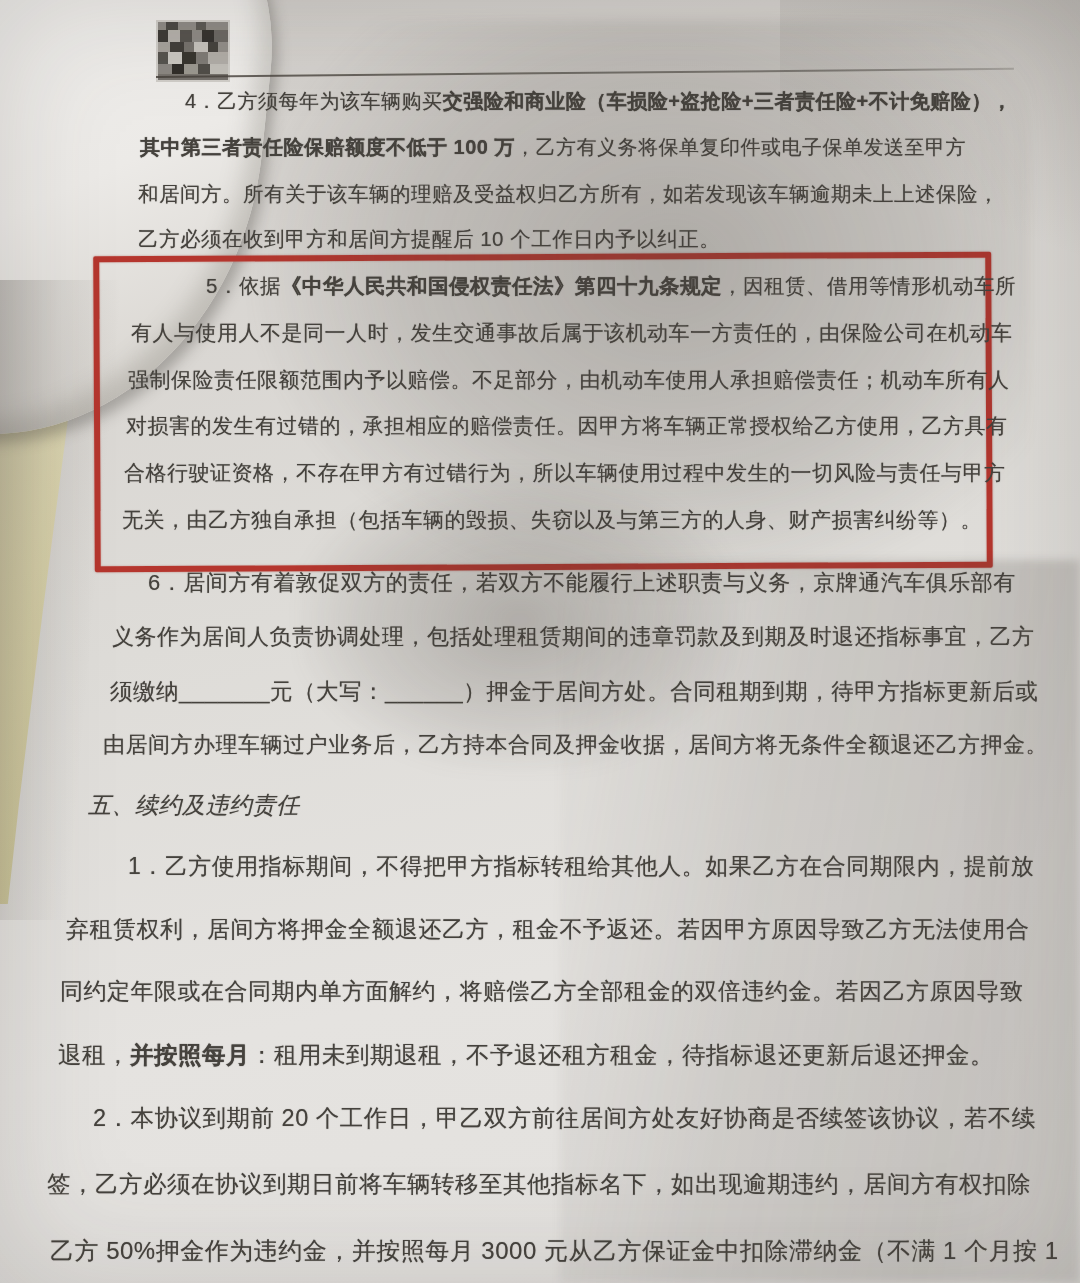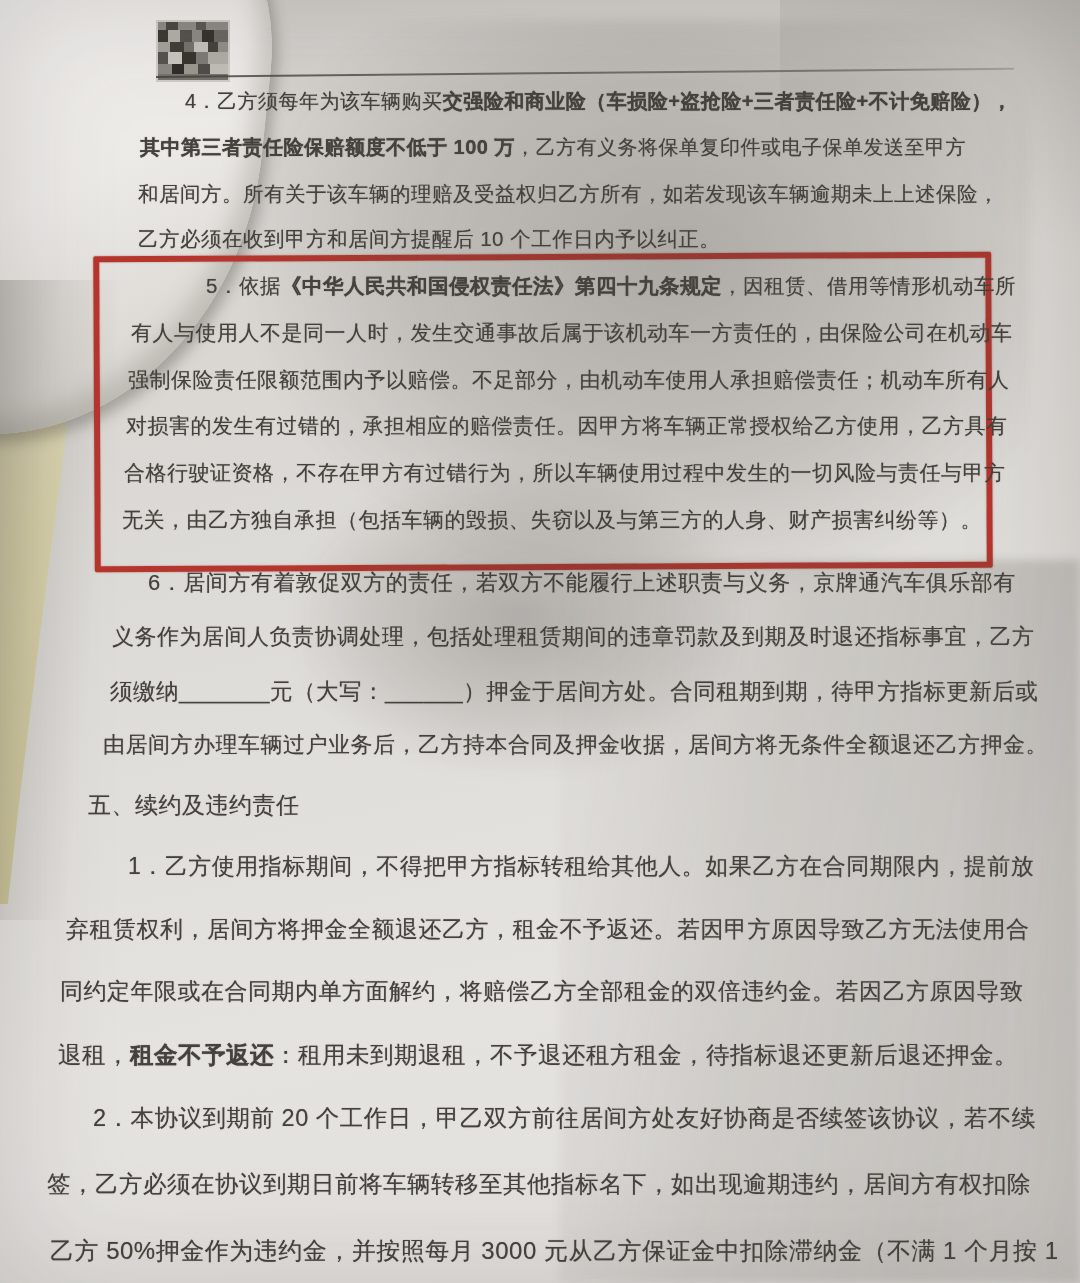--- a/index.html
+++ b/index.html
@@ -86,21 +86,21 @@
   #ln4 {top:272px; left:206px;font-size:20.5px;}
   #ln5 {top:319px; left:131px;font-size:21px;}
   #ln6 {top:366px; left:128px;font-size:21px;}
   #ln7 {top:412px; left:126px;font-size:21px;}
   #ln8 {top:459px; left:124px;font-size:21px;}
   #ln9 {top:506px; left:122px;font-size:21px;}
   #ln10{top:568px; left:148px;font-size:22px;}
   #ln11{top:622px; left:112px;font-size:22px;}
   #ln12{top:676px; left:110px;font-size:22.5px;}
   #ln13{top:730px; left:103px;font-size:22px;}
-  #ln14{top:790px; left:88px; font-size:23px;}
+  #ln14{top:790px; left:88px; font-size:23px;font-style:italic;}
   #ln15{top:851px; left:128px;font-size:23px;}
   #ln16{top:914px; left:66px; font-size:23px;}
   #ln17{top:976px; left:60px; font-size:23px;}
   #ln18{top:1039px;left:58px; font-size:23.5px;}
   #ln19{top:1102px;left:93px; font-size:23.5px;}
   #ln20{top:1168px;left:47px; font-size:23.5px;}
   #ln21{top:1235px;left:50px; font-size:24px;}
 </style>
 </head>
 <body>
@@ -159,21 +159,21 @@
     <div class="tl" id="ln8"><span>合格行驶证资格，不存在甲方有过错行为，所以车辆使用过程中发生的一切风险与责任与甲方</span></div>
     <div class="tl" id="ln9"><span>无关，由乙方独自承担（包括车辆的毁损、失窃以及与第三方的人身、财产损害纠纷等）。</span></div>
     <div class="tl" id="ln10"><span>6．居间方有着敦促双方的责任，若双方不能履行上述职责与义务，京牌通汽车俱乐部有</span></div>
     <div class="tl" id="ln11"><span>义务作为居间人负责协调处理，包括处理租赁期间的违章罚款及到期及时退还指标事宜，乙方</span></div>
     <div class="tl" id="ln12"><span>须缴纳_______元（大写：______）押金于居间方处。合同租期到期，待甲方指标更新后或</span></div>
     <div class="tl" id="ln13"><span>由居间方办理车辆过户业务后，乙方持本合同及押金收据，居间方将无条件全额退还乙方押金。</span></div>
     <div class="tl" id="ln14"><span>五、续约及违约责任</span></div>
     <div class="tl" id="ln15"><span>1．乙方使用指标期间，不得把甲方指标转租给其他人。如果乙方在合同期限内，提前放</span></div>
     <div class="tl" id="ln16"><span>弃租赁权利，居间方将押金全额退还乙方，租金不予返还。若因甲方原因导致乙方无法使用合</span></div>
     <div class="tl" id="ln17"><span>同约定年限或在合同期内单方面解约，将赔偿乙方全部租金的双倍违约金。若因乙方原因导致</span></div>
-    <div class="tl" id="ln18"><span>退租，</span><span class="b">租金不予返还</span><span>：租用未到期退租，不予退还租方租金，待指标退还更新后退还押金。</span></div>
+    <div class="tl" id="ln18"><span>退租，</span><span class="b">并按照每月</span><span>：租用未到期退租，不予退还租方租金，待指标退还更新后退还押金。</span></div>
     <div class="tl" id="ln19"><span>2．本协议到期前 20 个工作日，甲乙双方前往居间方处友好协商是否续签该协议，若不续</span></div>
     <div class="tl" id="ln20"><span>签，乙方必须在协议到期日前将车辆转移至其他指标名下，如出现逾期违约，居间方有权扣除</span></div>
     <div class="tl" id="ln21"><span>乙方 50%押金作为违约金，并按照每月 3000 元从乙方保证金中扣除滞纳金（不满 1 个月按 1</span></div>
   </div>
 
   <div class="shadow shadow-top"></div>
   <div class="shadow shadow-hand"></div>
   <div class="shadow shadow-right-band"></div>
   <div class="shadow shadow-topright"></div>
   <div class="vignette"></div>

